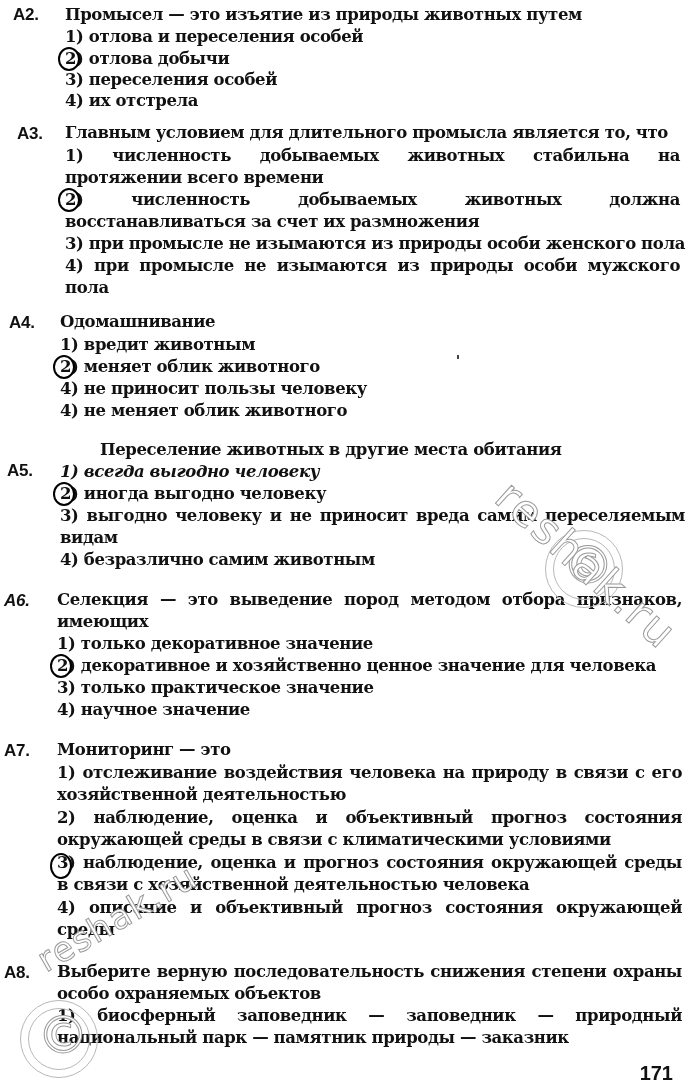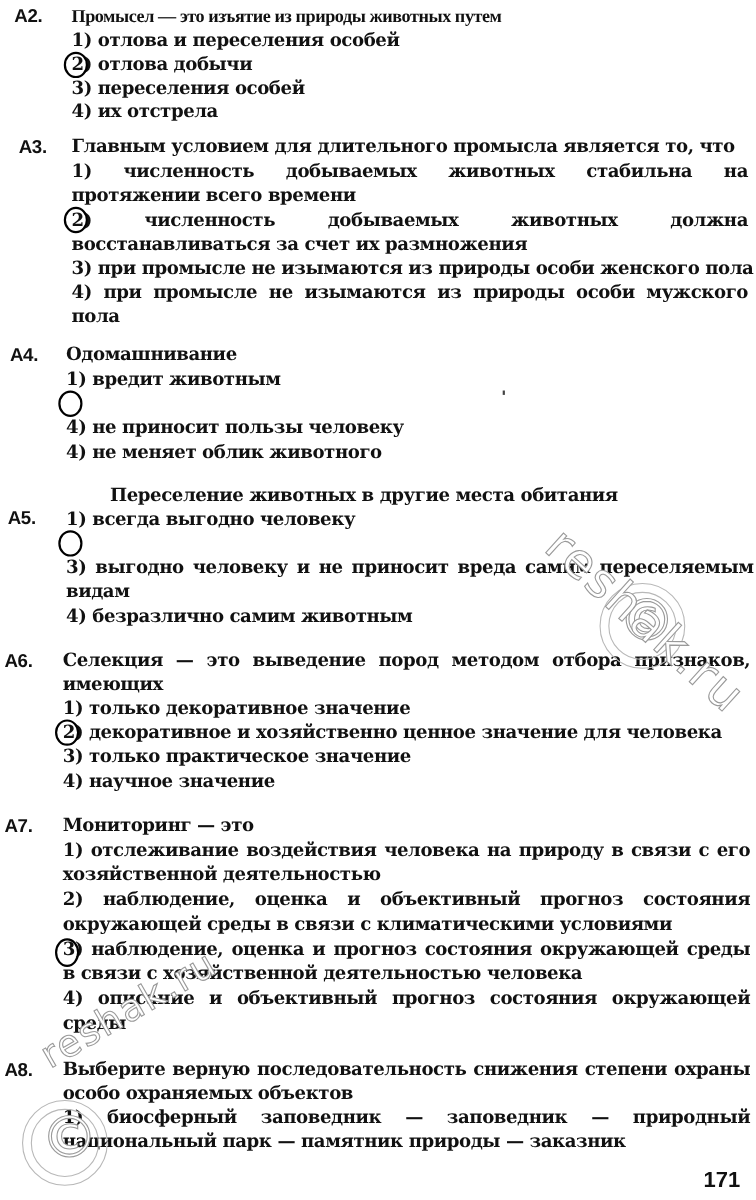--- a/index.html
+++ b/index.html
@@ -44,57 +44,57 @@
   }
   .dot { position: absolute; width: 2px; height: 4px; background: #444; }
 </style>
 </head>
 <body>
 
 <div class="page">
 
   <div class="q">
     <div class="qnum" style="left:13px;top:5px;">A2.</div>
-    <div class="qtext" style="left:65px;top:4px;width:600px;font-family:Liberation Serif, serif;">Промысел — это изъятие из природы животных путем</div>
+    <div class="qtext" style="left:65px;top:4px;width:600px;">Промысел — это изъятие из природы животных путем</div>
     <div class="opt" style="left:65px;top:26px;width:600px;">1) отлова и переселения особей</div>
     <div class="opt" style="left:65px;top:48px;width:600px;"><span class="circle"></span><span>2) отлова добычи</span></div>
     <div class="opt" style="left:65px;top:69px;width:600px;">3) переселения особей</div>
     <div class="opt" style="left:65px;top:90px;width:600px;">4) их отстрела</div>
   </div>
 
   <div class="q">
     <div class="qnum" style="left:17px;top:124px;text-align:right;">A3.</div>
     <div class="qtext" style="left:65px;top:122px;width:615px;">Главным условием для длительного промысла является то, что</div>
     <div class="opt" style="left:65px;top:145px;width:615px;">1) численность добываемых животных стабильна на протяжении всего времени</div>
     <div class="opt" style="left:65px;top:189px;width:615px;"><span class="circle"></span><span>2) численность добываемых животных должна восстанавливаться за счет их размножения</span></div>
     <div class="opt" style="left:65px;top:233px;width:620px;">3) при промысле не изымаются из природы особи женского пола</div>
     <div class="opt" style="left:65px;top:255px;width:615px;">4) при промысле не изымаются из природы особи мужского пола</div>
   </div>
 
   <div class="q">
     <div class="qnum" style="left:9px;top:313px;">A4.</div>
     <div class="qtext" style="left:60px;top:311px;width:600px;">Одомашнивание</div>
     <div class="opt" style="left:60px;top:334px;width:600px;">1) вредит животным</div>
-    <div class="opt" style="left:60px;top:356px;width:600px;"><span class="circle"></span></div>
+    <div class="opt" style="left:60px;top:356px;width:600px;"><span class="circle"></span><span>2) меняет облик животного</span></div>
     <div class="opt" style="left:60px;top:378px;width:600px;">4) не приносит пользы человеку</div>
     <div class="opt" style="left:60px;top:400px;width:600px;">4) не меняет облик животного</div>
     <div class="dot" style="left:457px;top:355px;"></div>
   </div>
 
   <div class="q">
     <div class="qnum" style="left:7px;top:441px;margin-top:20px;">A5.</div>
     <div class="qtext" style="left:60px;top:439px;width:620px;margin-left:40px;">Переселение животных в другие места обитания</div>
-    <div class="opt" style="left:60px;top:461px;width:620px;">1) всегда выгодно человеку</div>
-    <div class="opt" style="left:60px;top:483px;width:620px;"><span class="circle"></span></div>
+    <div class="opt" style="left:60px;top:461px;width:620px;font-style:italic;">1) всегда выгодно человеку</div>
+    <div class="opt" style="left:60px;top:483px;width:620px;"><span class="circle"></span><span>2) иногда выгодно человеку</span></div>
     <div class="opt" style="left:60px;top:505px;width:625px;">3) выгодно человеку и не приносит вреда самим переселяемым видам</div>
     <div class="opt" style="left:60px;top:549px;width:620px;">4) безразлично самим животным</div>
   </div>
 
   <div class="q">
-    <div class="qnum" style="left:4px;top:591px;">A6.</div>
+    <div class="qnum" style="left:4px;top:591px;font-style:italic;">A6.</div>
     <div class="qtext" style="left:57px;top:589px;width:625px;">Селекция — это выведение пород методом отбора признаков, имеющих</div>
     <div class="opt" style="left:57px;top:633px;width:625px;">1) только декоративное значение</div>
     <div class="opt" style="left:57px;top:655px;width:625px;"><span class="circle"></span><span>2) декоративное и хозяйственно ценное значение для человека</span></div>
     <div class="opt" style="left:57px;top:677px;width:625px;">3) только практическое значение</div>
     <div class="opt" style="left:57px;top:699px;width:625px;">4) научное значение</div>
   </div>
 
   <div class="q">
     <div class="qnum" style="left:4px;top:741px;">A7.</div>
     <div class="qtext" style="left:57px;top:739px;width:625px;">Мониторинг — это</div>

